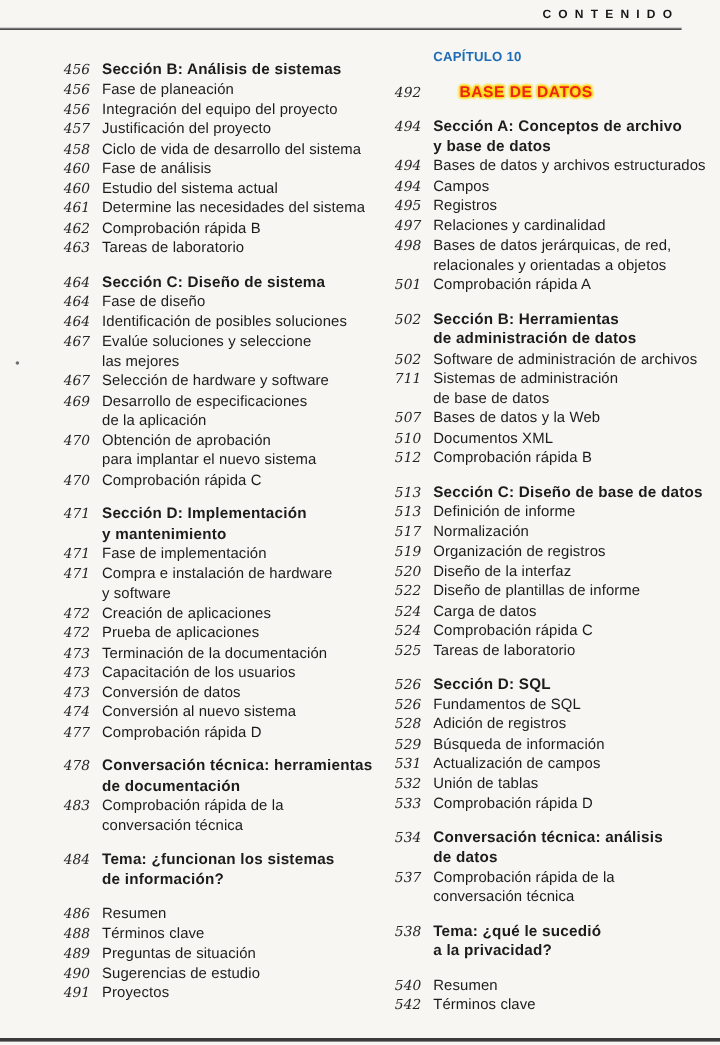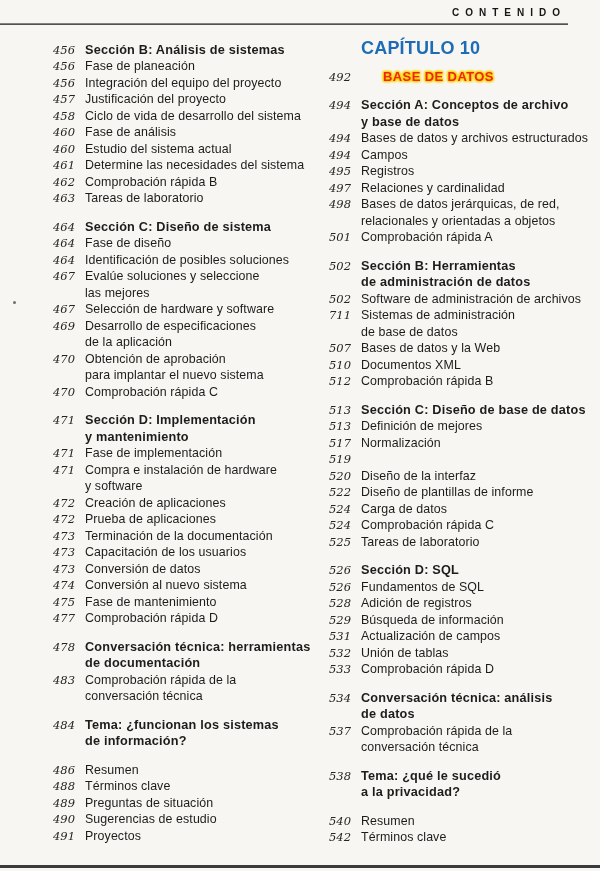--- a/index.html
+++ b/index.html
@@ -47,21 +47,21 @@
   .txt {
     margin-left: 10px;
     font-size: 12.4px; line-height: 16.5px;
     white-space: pre-line;
     letter-spacing: 0.1px;
     font-weight: 500;
   }
   .section .txt { font-weight: bold; font-size: 12.7px; letter-spacing: 0.2px; }
   .chapter-label .txt {
     color: var(--accent-blue, #1e6cb5);
-    font-weight: bold; font-size: 18px; letter-spacing: 0.2px;
+    font-weight: bold; font-size: 11px; letter-spacing: 0.2px;
   }
   .chapter-title .txt {
     color: var(--accent-red, #ee2418);
     font-weight: bold; font-size: 13px; letter-spacing: 0.4px;
     text-shadow:
       0 0 2px var(--glow-yellow, #ffd700),
       0 0 3px var(--glow-yellow, #ffd700),
       1px 1px 2px var(--glow-yellow, #ffd700),
       -1px -1px 2px var(--glow-yellow, #ffd700),
       1px -1px 2px var(--glow-yellow, #ffd700),
@@ -200,24 +200,20 @@
         </div>
         <div class="row normal">
           <span class="pg">473</span>
           <span class="txt">Conversión de datos</span>
         </div>
         <div class="row normal">
           <span class="pg">474</span>
           <span class="txt">Conversión al nuevo sistema</span>
         </div>
         <div class="row normal">
-          <span class="pg">475</span>
-          <span class="txt">Fase de mantenimiento</span>
-        </div>
-        <div class="row normal">
           <span class="pg">477</span>
           <span class="txt">Comprobación rápida D</span>
         </div>
         <div class="row section gap">
           <span class="pg">478</span>
           <span class="txt">Conversación técnica: herramientas
 de documentación</span>
         </div>
         <div class="row normal">
           <span class="pg">483</span>
@@ -314,28 +310,29 @@
         <div class="row normal">
           <span class="pg">512</span>
           <span class="txt">Comprobación rápida B</span>
         </div>
         <div class="row section gap">
           <span class="pg">513</span>
           <span class="txt">Sección C: Diseño de base de datos</span>
         </div>
         <div class="row normal">
           <span class="pg">513</span>
-          <span class="txt">Definición de mejores</span>
+          <span class="txt">Definición de informe</span>
         </div>
         <div class="row normal">
           <span class="pg">517</span>
           <span class="txt">Normalización</span>
         </div>
         <div class="row normal">
           <span class="pg">519</span>
+          <span class="txt">Organización de registros</span>
         </div>
         <div class="row normal">
           <span class="pg">520</span>
           <span class="txt">Diseño de la interfaz</span>
         </div>
         <div class="row normal">
           <span class="pg">522</span>
           <span class="txt">Diseño de plantillas de informe</span>
         </div>
         <div class="row normal">

